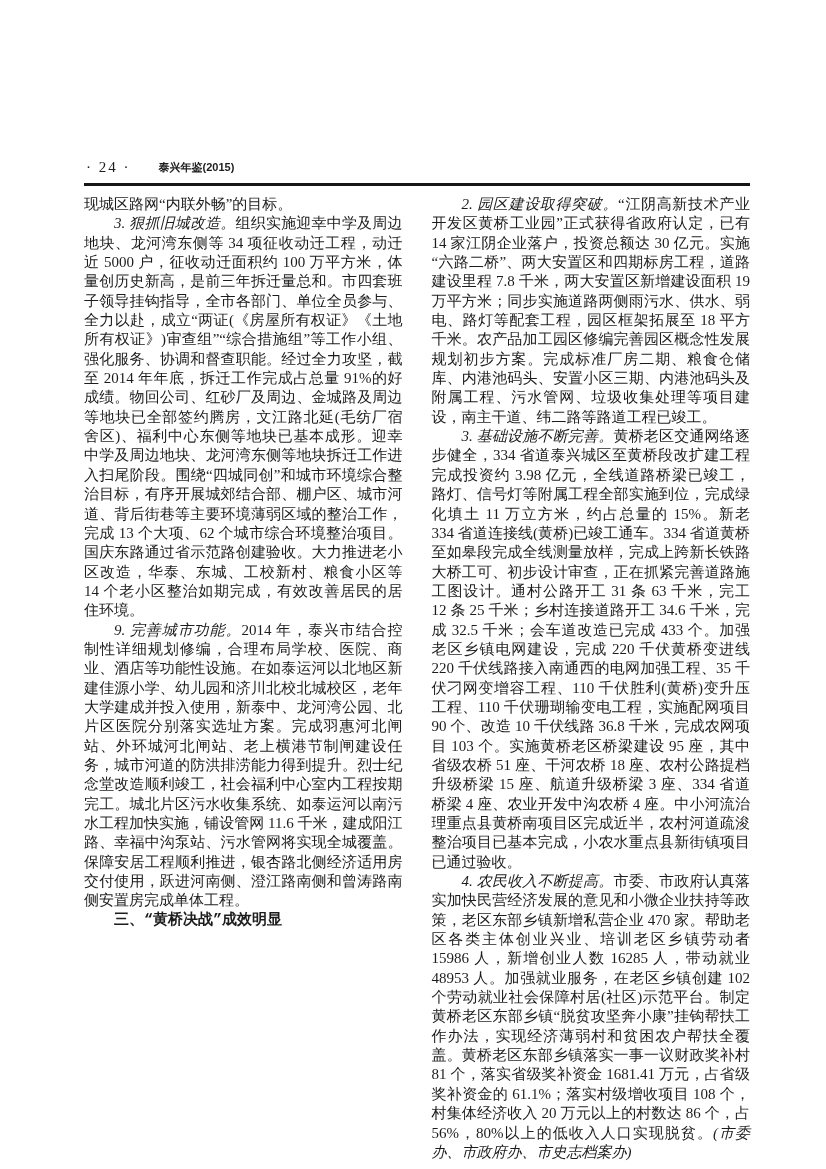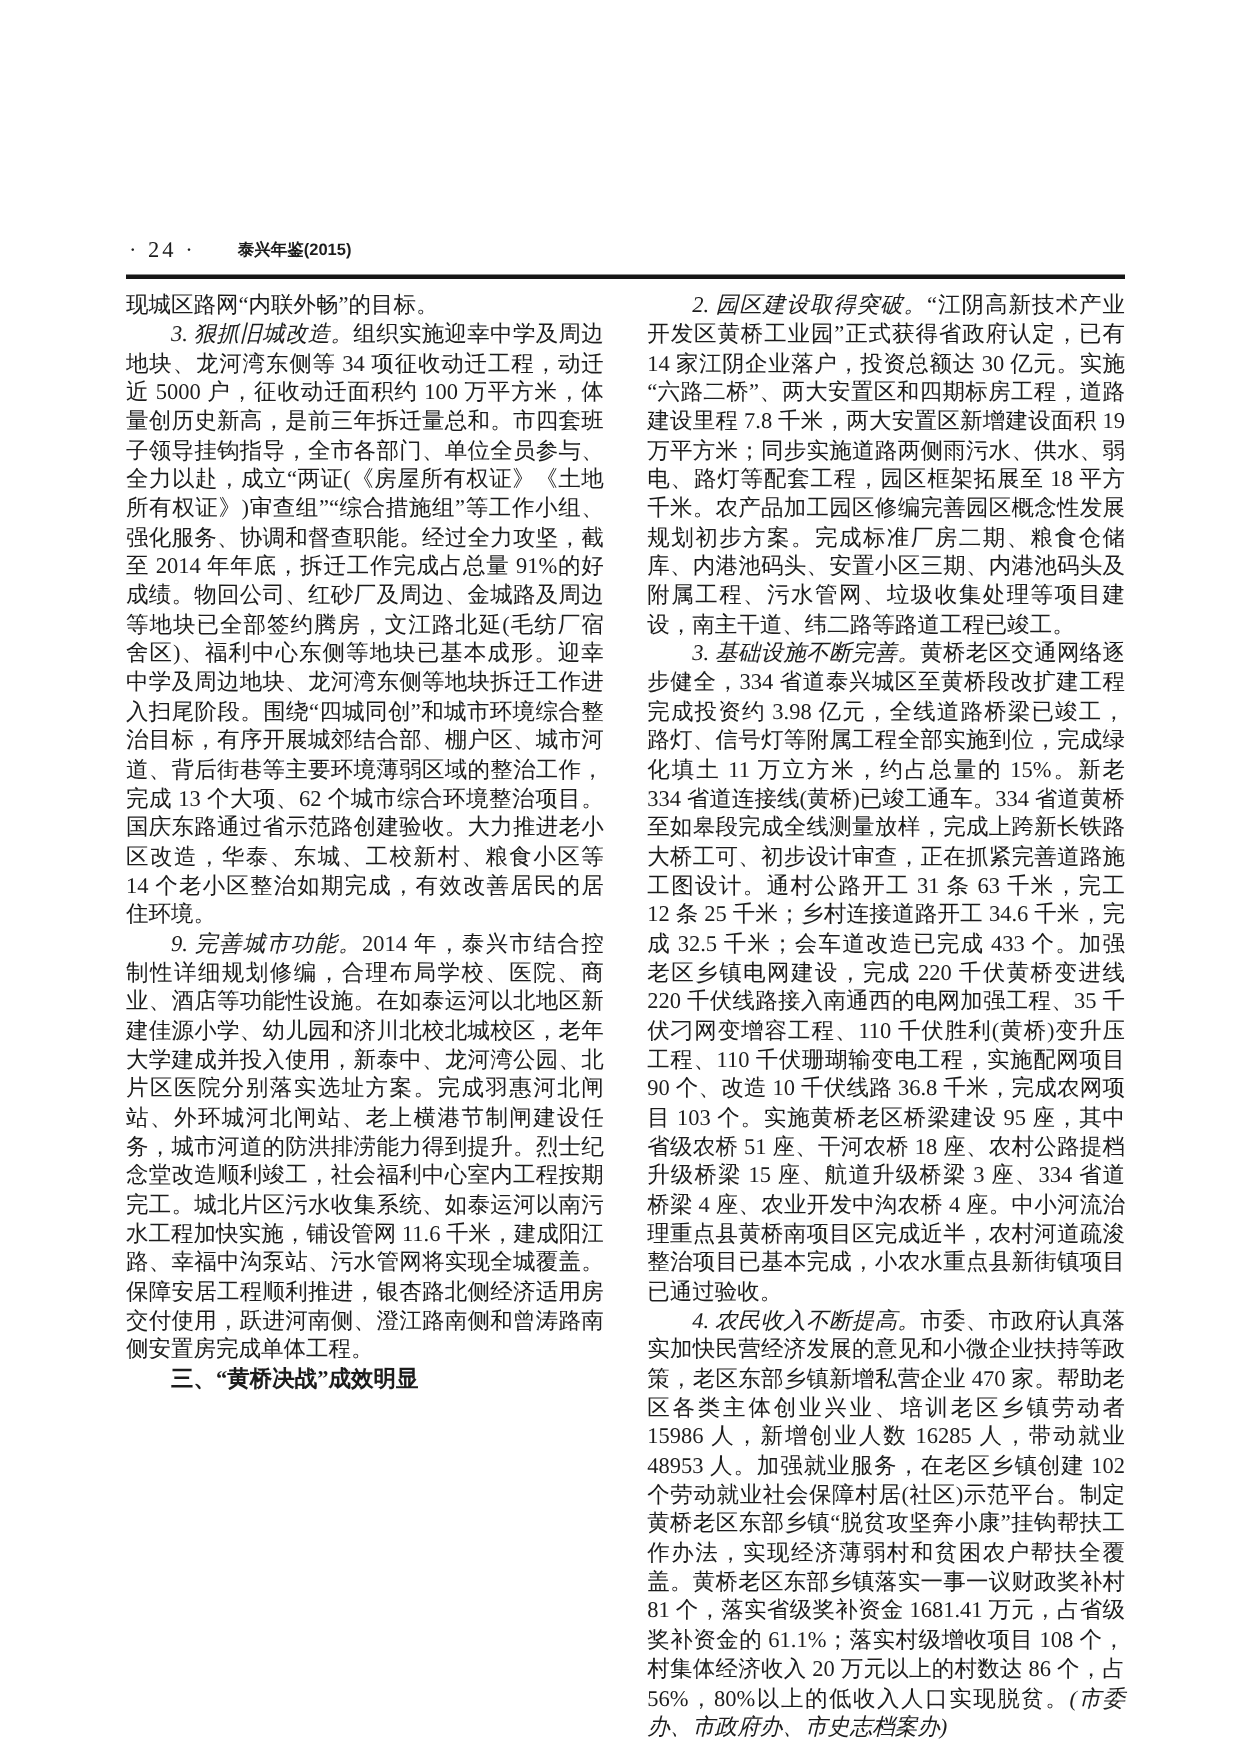--- a/index.html
+++ b/index.html
@@ -59,21 +59,21 @@
     padding: 0;
   }
   p.para {
     text-indent: 2em;
   }
   p.cont {
     text-indent: 0;
   }
   p.heading {
     text-indent: 2em;
-    font-family: Liberation Serif, serif;
+    font-family: Liberation Mono, monospace;
     font-weight: bold;
   }
   .lead {
     font-style: italic;
   }
   .attr {
     font-style: italic;
   }
 </style>
 </head>

